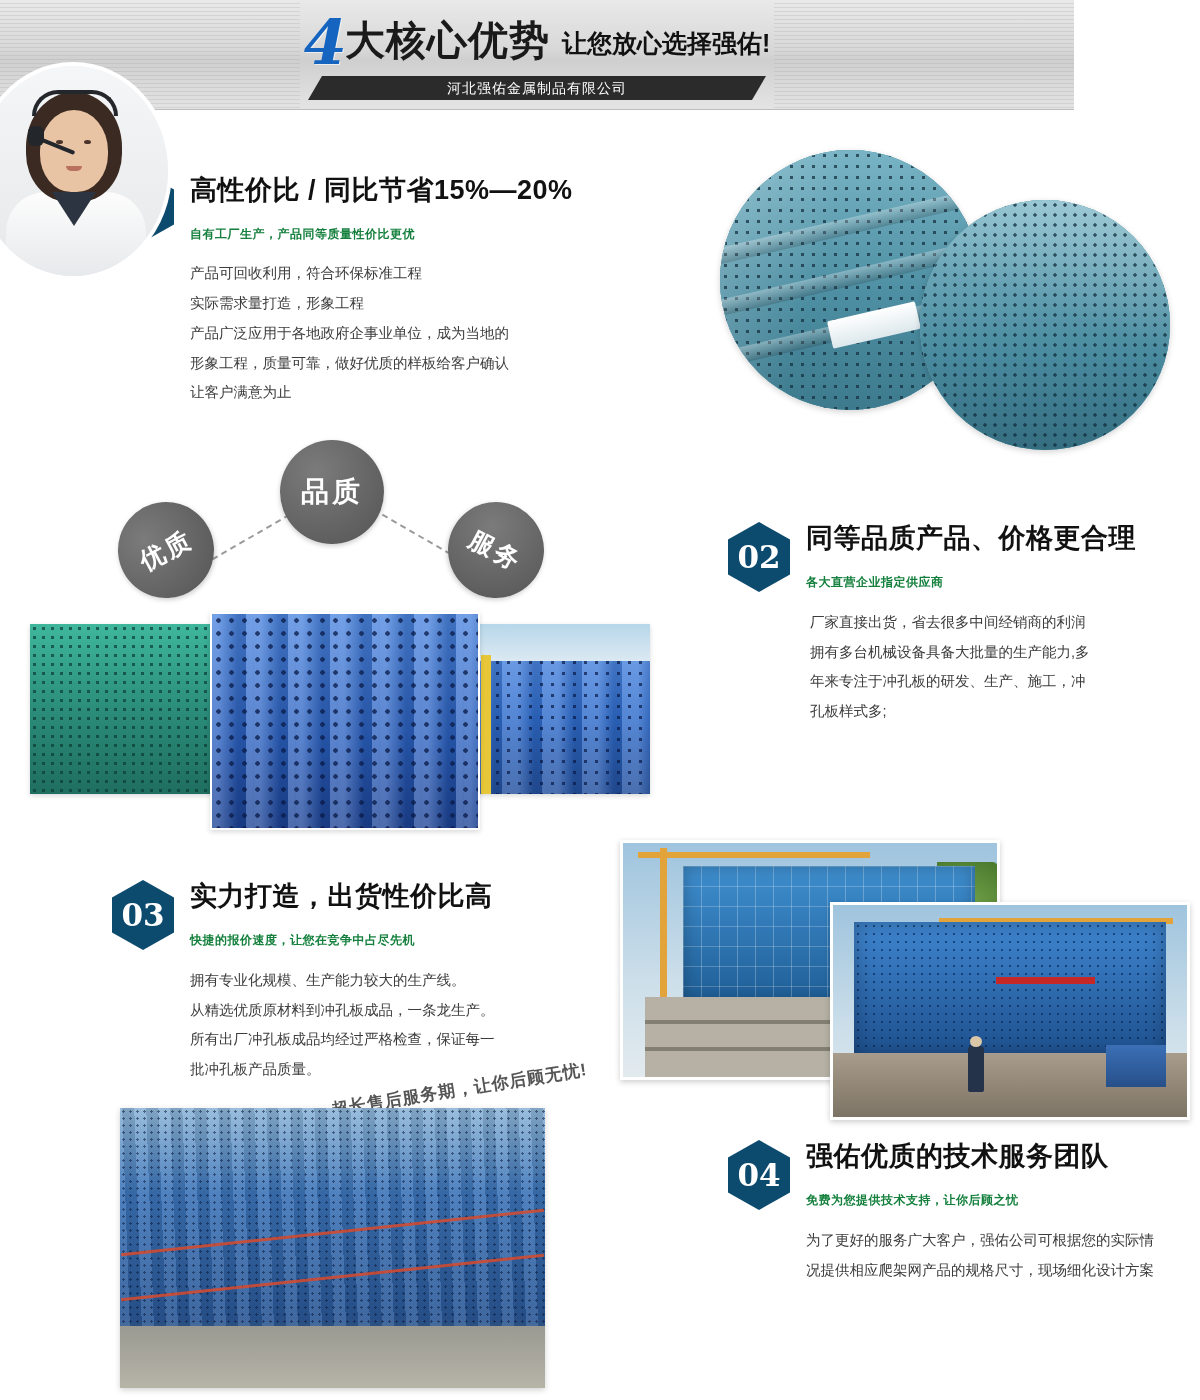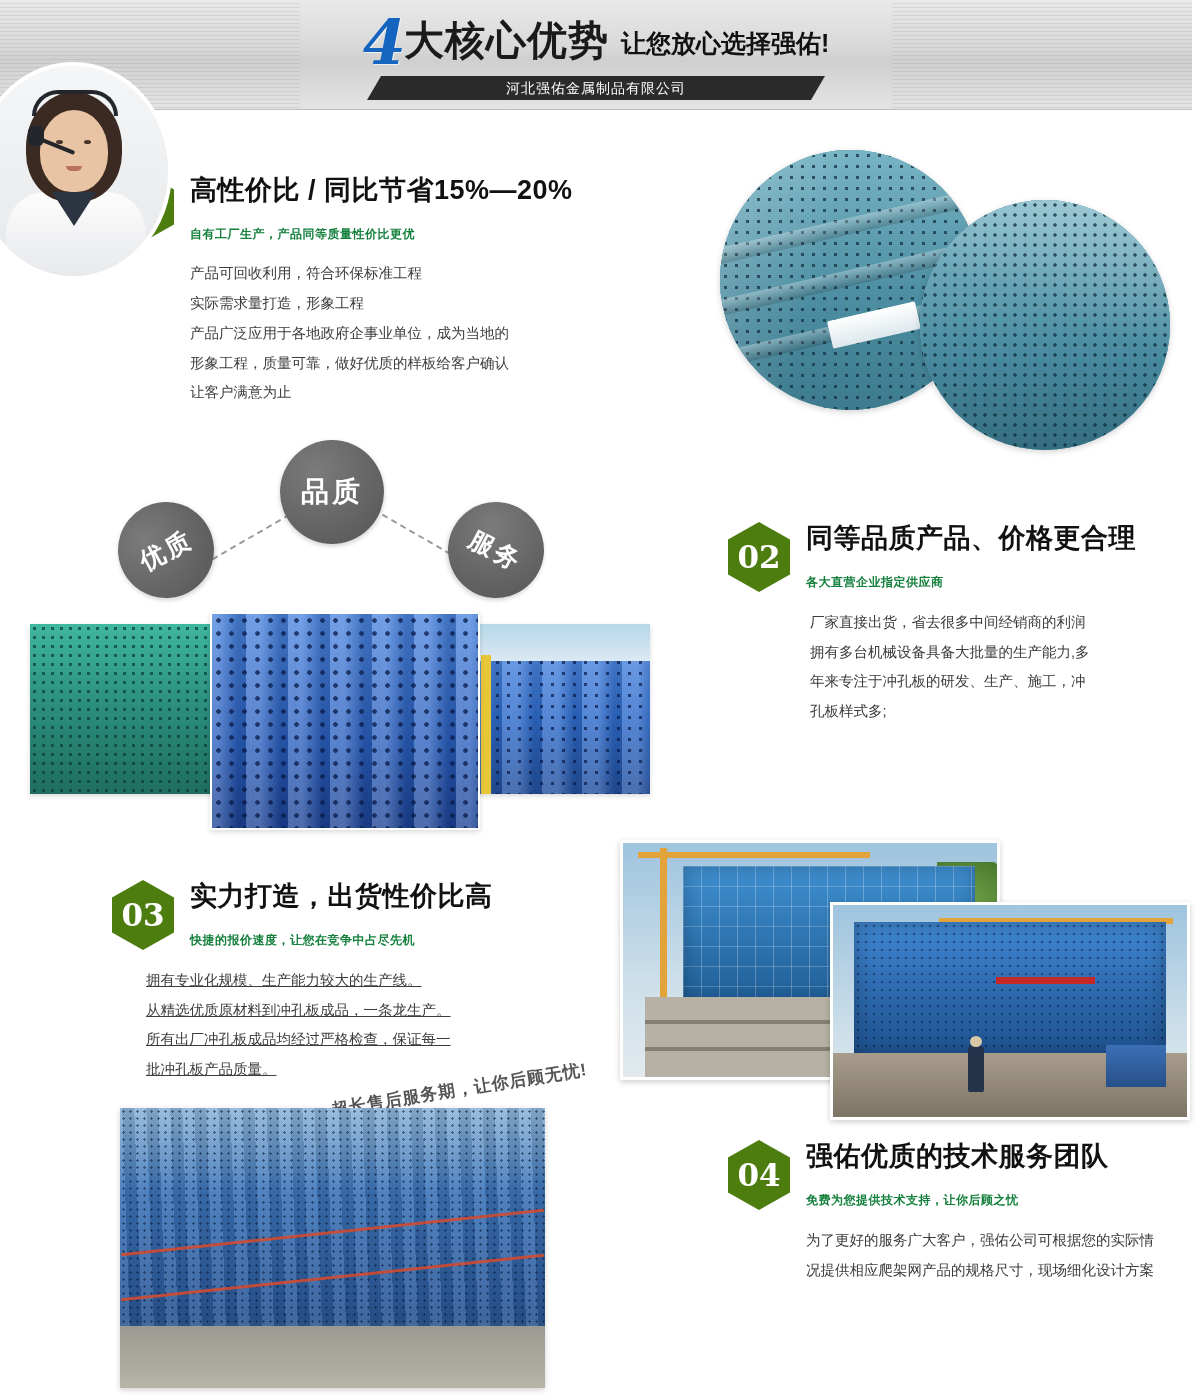--- a/index.html
+++ b/index.html
@@ -9,21 +9,21 @@
     height: 1400px;
     background: #ffffff;
     font-family: "Liberation Sans", sans-serif;
     position: relative;
     overflow: hidden;
   }
 
   
   .header {
     position: relative;
-    width: 1192px;
+    width: 1074px;
     height: 110px;
     background: linear-gradient(to bottom, #e9e9e9 0%, #d8d8d8 45%, #cfcfcf 55%, #e4e4e4 100%);
     border-bottom: 1px solid #bdbdbd;
     overflow: hidden;
   }
   .header-stripes-left, .header-stripes-right {
     position: absolute; top: 0; height: 110px; width: 300px;
     background: repeating-linear-gradient(to bottom,
       rgba(255,255,255,0.0) 0px, rgba(255,255,255,0.0) 3px,
       rgba(160,160,160,0.25) 3px, rgba(160,160,160,0.25) 4px);
@@ -87,21 +87,21 @@
     content: "";
     position: absolute;
     left: -14px; top: 0;
     border-bottom: 24px solid #2b2b2b;
     border-left: 14px solid transparent;
   }
 
   
   .hex {
     width: 62px; height: 70px;
-    background: #4d7c0f;
+    background: #0c4a6e;
     clip-path: polygon(50% 0%, 100% 25%, 100% 75%, 50% 100%, 0% 75%, 0% 25%);
     color: #fff;
     font-family: "DejaVu Serif", serif;
     font-size: 31px;
     font-weight: bold;
     display: flex;
     align-items: center;
     justify-content: center;
     flex: 0 0 auto;
   }
@@ -497,21 +497,21 @@
 </div>
 
 <div class="sec03">
   <div class="title-row">
     <div class="hex">03</div>
     <div>
       <div class="block-title">实力打造，出货性价比高</div>
       <div class="block-sub">快捷的报价速度，让您在竞争中占尽先机</div>
     </div>
   </div>
-  <div class="block-body" style="margin-left:34px;text-decoration:underline;">
+  <div class="block-body" style="margin-left:78px;">
     <div>拥有专业化规模、生产能力较大的生产线。</div>
     <div>从精选优质原材料到冲孔板成品，一条龙生产。</div>
     <div>所有出厂冲孔板成品均经过严格检查，保证每一</div>
     <div>批冲孔板产品质量。</div>
   </div>
 </div>
 
 <div class="photo-03">
   <div class="p03a">
     <div class="site-sky"></div>

